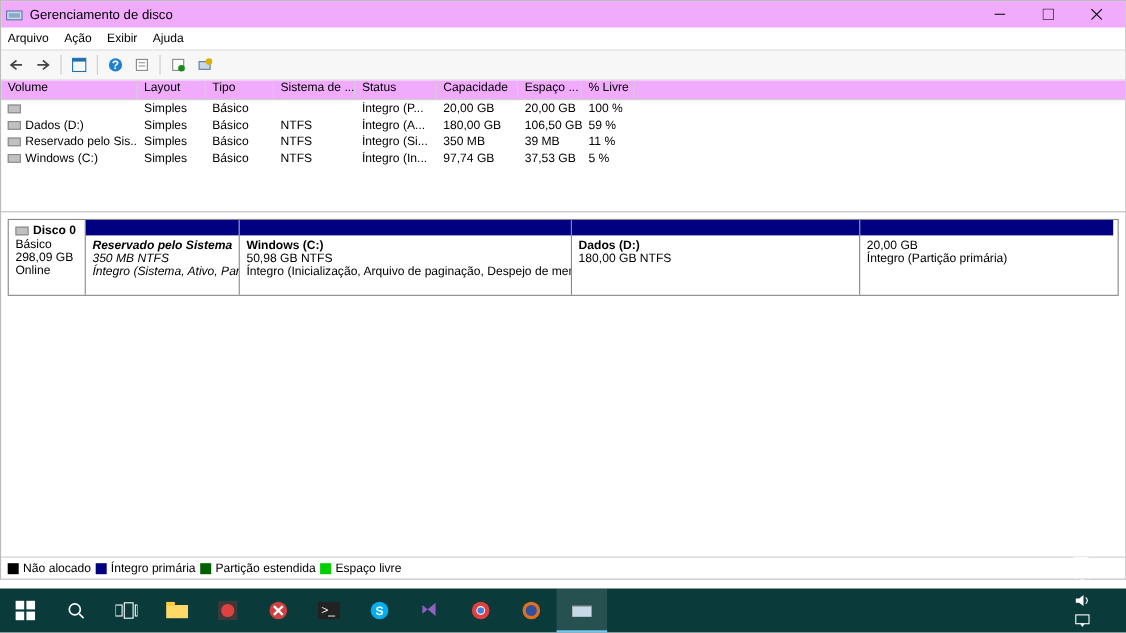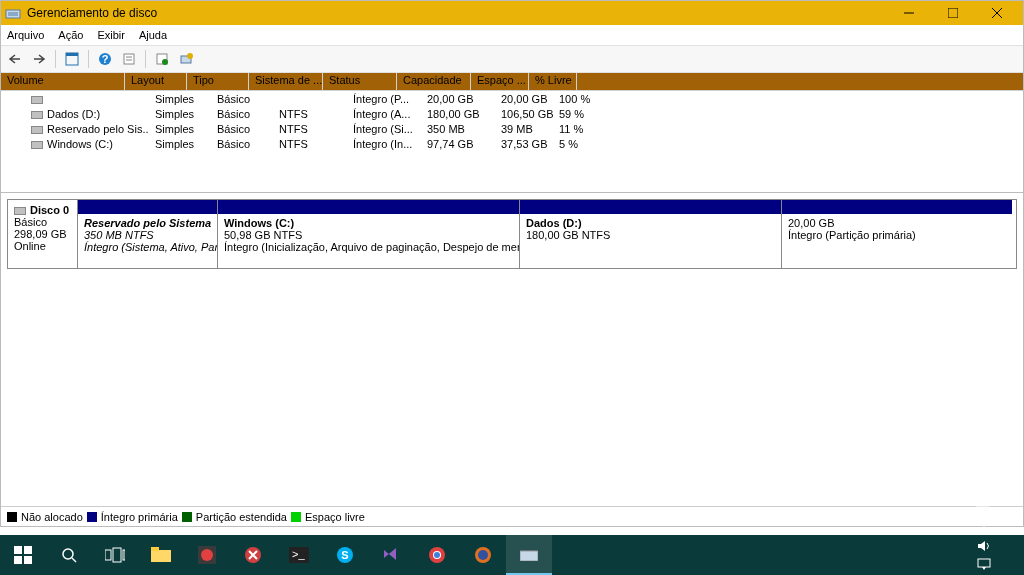--- a/index.html
+++ b/index.html
@@ -1,30 +1,30 @@
 <!DOCTYPE html>
 <html><head>
 <meta charset="utf-8">
 <style>
 * { box-sizing: border-box; margin: 0; padding: 0; font-family: "Segoe UI", Tahoma, sans-serif; font-size: 11px; }
 html, body { width: 1024px; height: 575px; background: #fff; overflow: hidden; }
 .window { display: flex; flex-direction: column; height: 527px; border: 1px solid #bbb; }
-.titlebar { height: 24px; display: flex; align-items: center; padding: 0 4px; background: #eab308; }
+.titlebar { height: 24px; display: flex; align-items: center; padding: 0 4px; background: #f0abfc; }
 .titlebar .app-icon { width: 16px; height: 16px; margin-right: 6px; }
 .titlebar .title { flex: 1; color: #000; font-size: 12px; }
 .winbtn { width: 44px; height: 22px; display: flex; align-items: center; justify-content: center; }
 .menubar { height: 20px; display: flex; align-items: center; padding: 0 6px; }
 .menubar span { margin-right: 14px; color: #000; cursor: default; }
 .toolbar { height: 28px; border-top: 1px solid #e0e0e0; border-bottom: 1px solid #e0e0e0; display:flex; align-items:center; padding:0 4px; gap:4px; background: #f7f7f7; }
 .toolbar .sep { width:1px; height:18px; background:#ccc; margin:0 2px; }
 .tbtn { width:20px; height:20px; display:flex; align-items:center; justify-content:center; border:1px solid transparent; }
 .pane-top { height: 120px; overflow: hidden; border-bottom: 1px solid #bbb; }
-.vhead { display:flex; background:#a16207; border-bottom:1px solid #d0d0d0; height:18px; }
+.vhead { display:flex; background:#f0abfc; border-bottom:1px solid #d0d0d0; height:18px; }
 .vhead div { border-right:1px solid #d0d0d0; padding:1px 6px; color:#000; white-space:nowrap; overflow:hidden; }
-.vrow { display:flex; height:15px; align-items:center;padding-left:24px; }
+.vrow { display:flex; height:15px; align-items:center; }
 .vrow div { padding:0 6px; white-space:nowrap; overflow:hidden; }
 .c0{width:124px}.c1{width:62px}.c2{width:62px}.c3{width:74px}.c4{width:74px}.c5{width:74px}.c6{width:58px}.c7{width:48px}
 .disk-icon { display:inline-block; width:12px; height:8px; background:#c0c0c0; border:1px solid #888; margin-right:4px; vertical-align:middle; }
 .pane-mid { flex:0 0 auto; }
 .diskmap { display:flex; border:1px solid #888; margin:6px; }
 .diskinfo { width:70px; border-right:1px solid #888; padding:4px 6px; }
 .partcol { border-right:1px solid #888; display:flex; flex-direction:column; }
 .partcol:last-child{border-right:none;}
 .partbar { height:14px; background:#000080; }
 .partbody { padding:3px 6px; height:54px; overflow:hidden; white-space:nowrap; }

